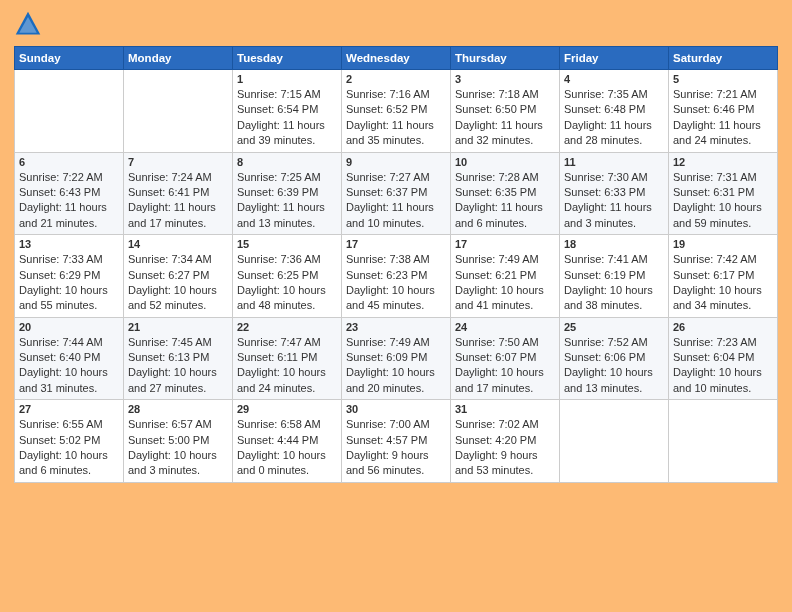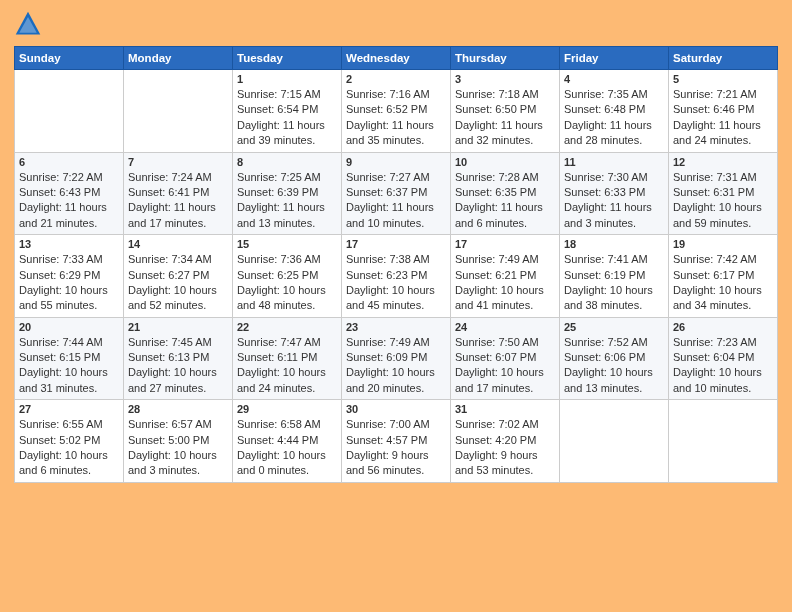--- a/index.html
+++ b/index.html
@@ -258,21 +258,21 @@
             <span class="day-number">19</span>
             <div class="day-info">Sunrise: 7:42 AM
 Sunset: 6:17 PM
 Daylight: 10 hours and 34 minutes.</div>
           </td>
         </tr>
         <tr>
           <td>
             <span class="day-number">20</span>
             <div class="day-info">Sunrise: 7:44 AM
-Sunset: 6:15 PM
+Sunset: 6:40 PM
 Daylight: 10 hours and 31 minutes.</div>
           </td>
           <td>
             <span class="day-number">21</span>
             <div class="day-info">Sunrise: 7:45 AM
 Sunset: 6:13 PM
 Daylight: 10 hours and 27 minutes.</div>
           </td>
           <td>
             <span class="day-number">22</span>

